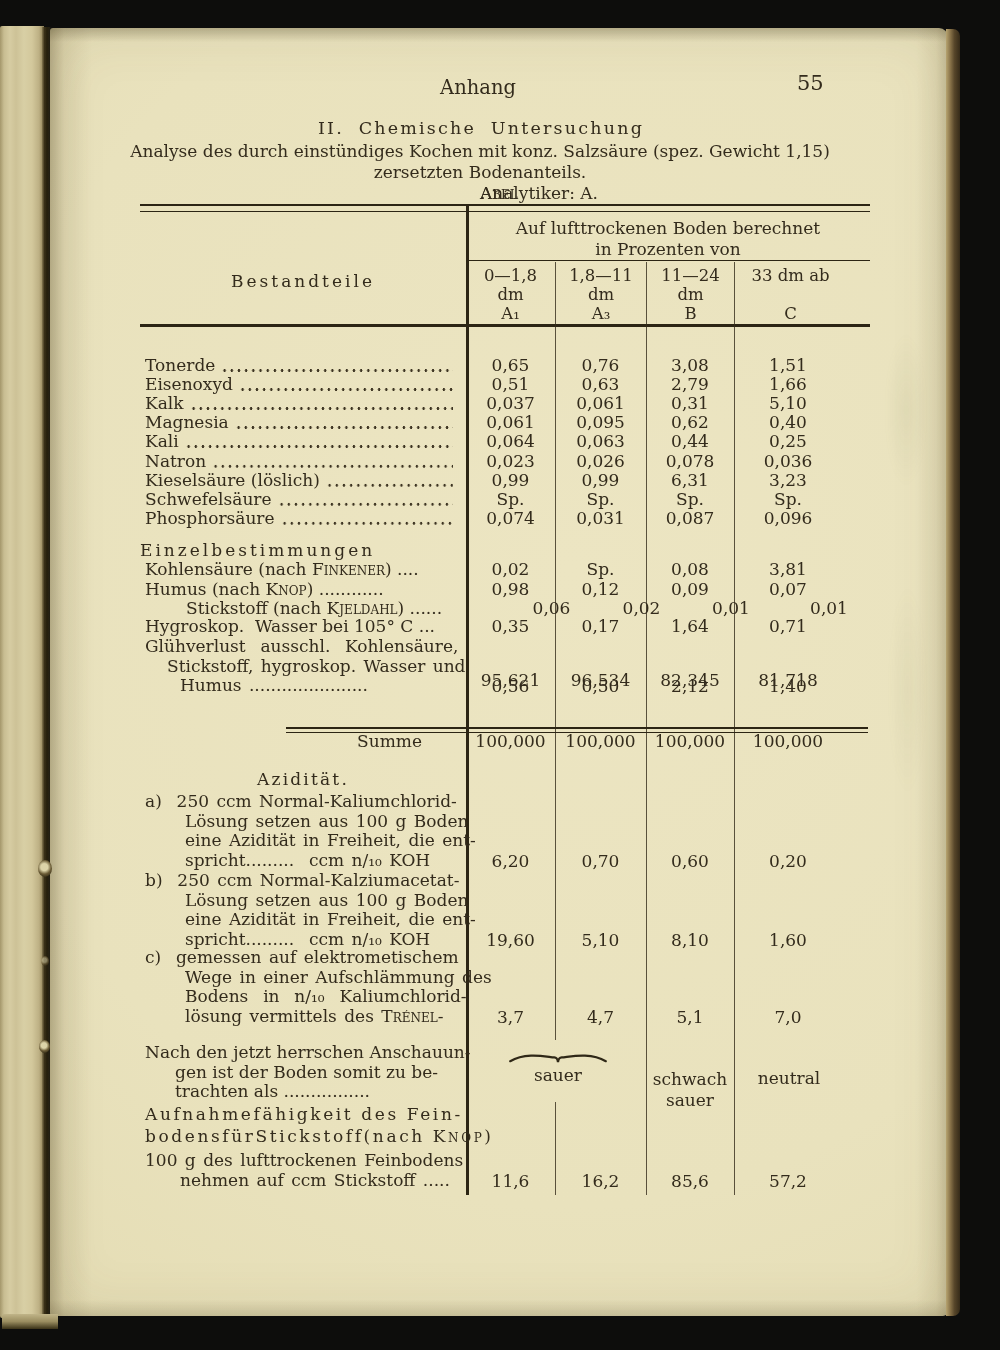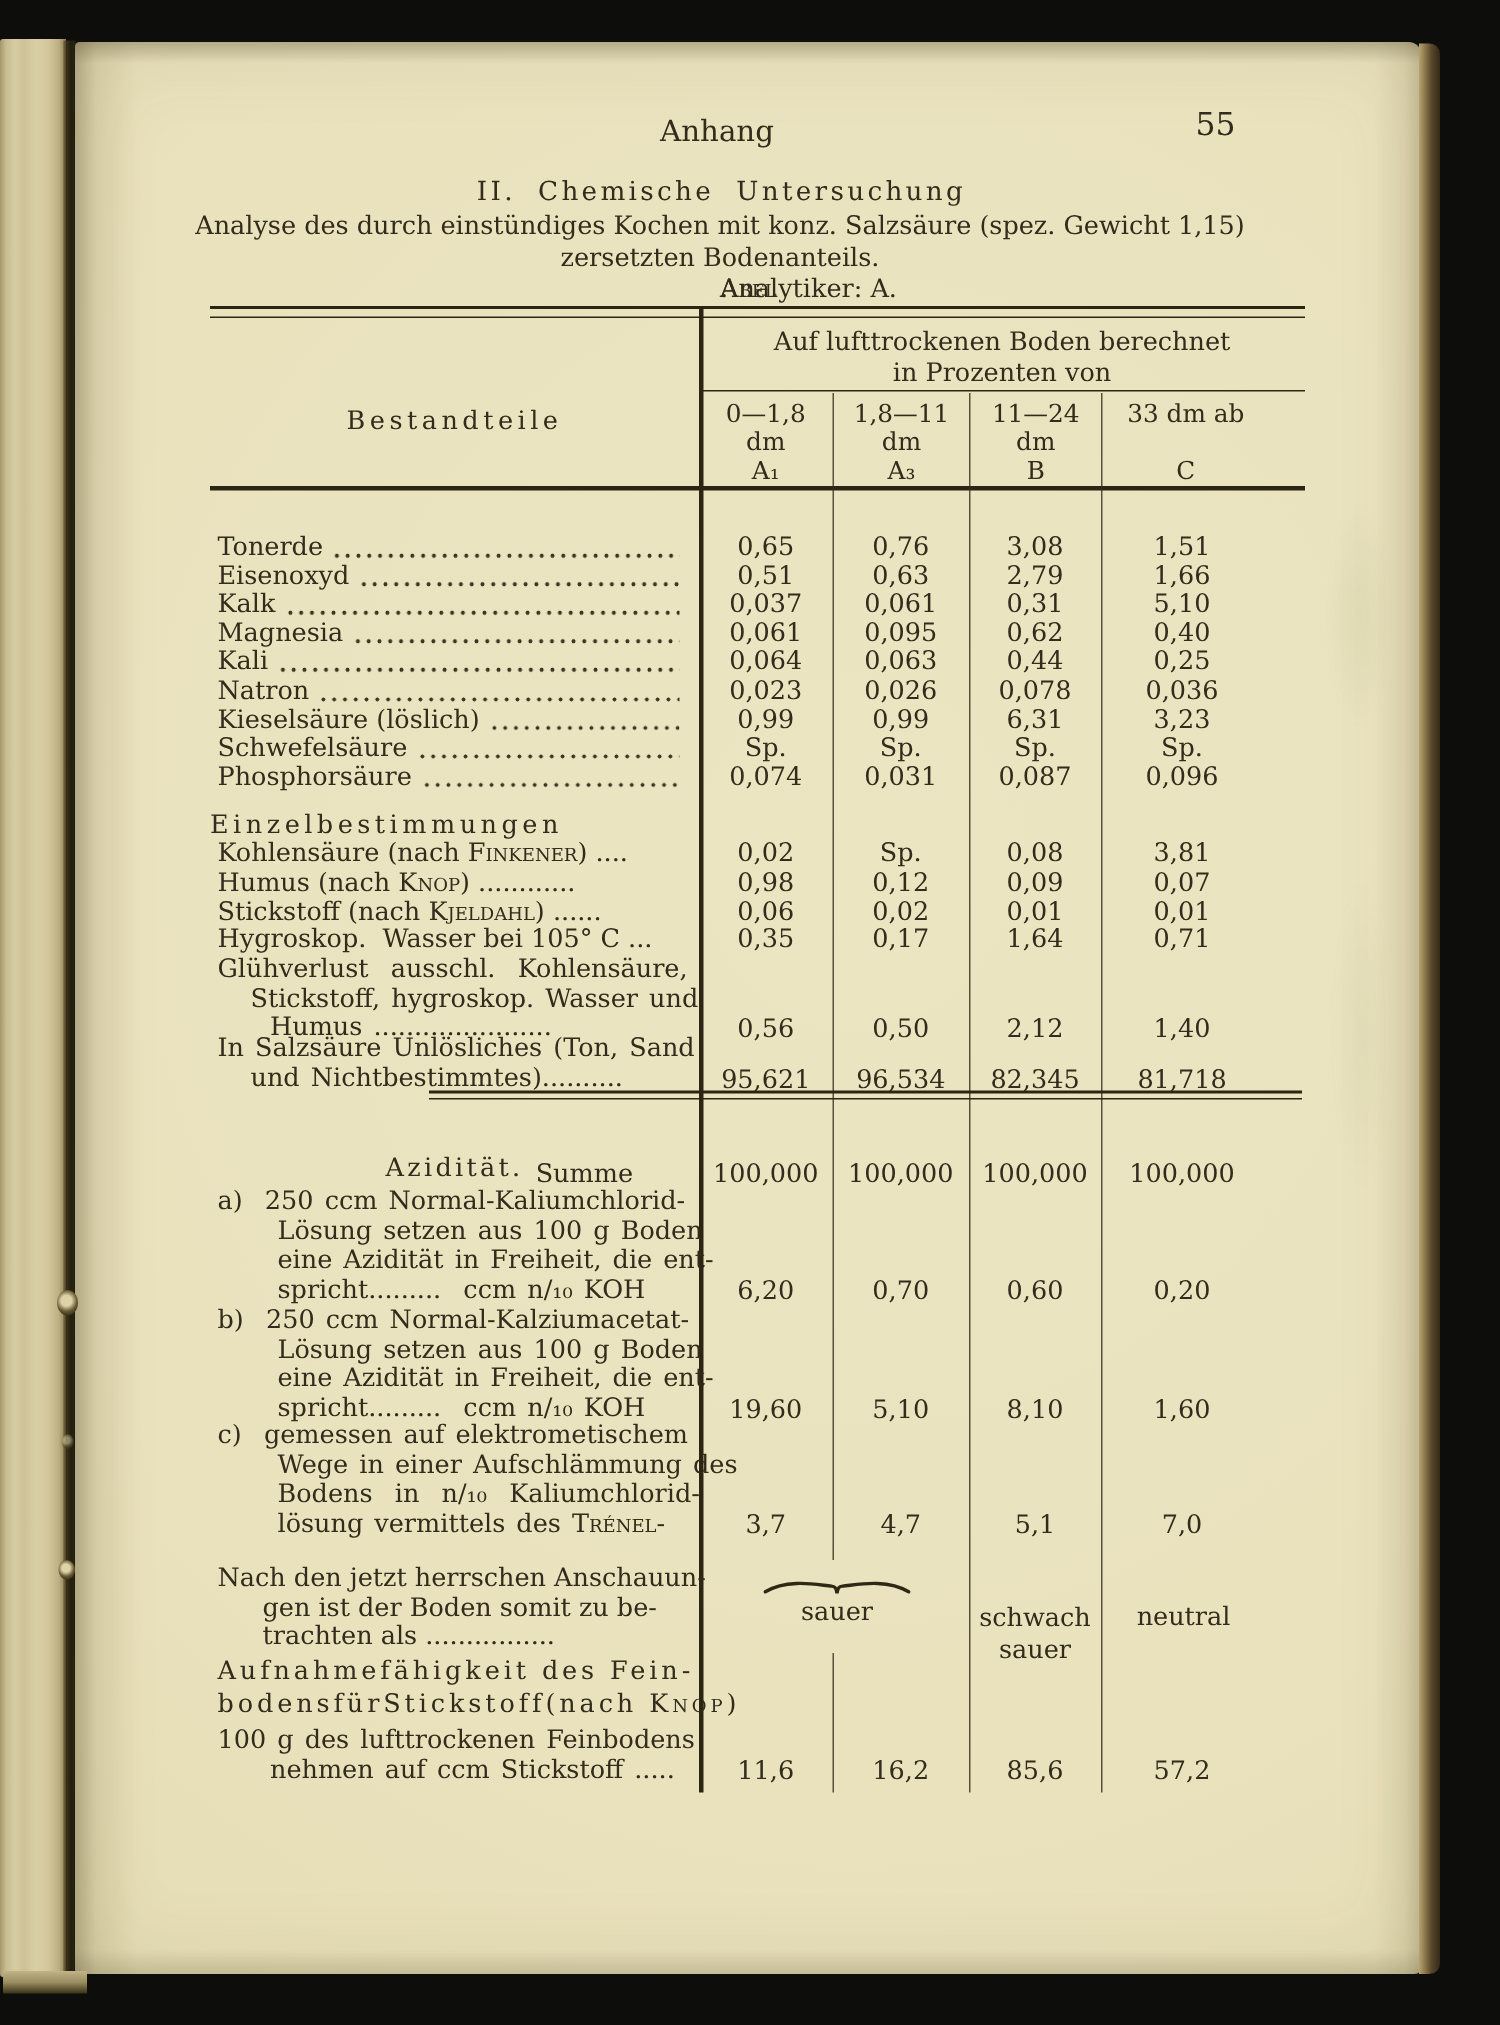--- a/index.html
+++ b/index.html
@@ -274,21 +274,21 @@
         <div class="lcell">
           <div class="tline" style="padding-left: 0px;"><span>Humus (nach </span><span class="sc">Knop</span><span>) ............</span></div>
         </div>
         <div class="vals">
           <span class="v c0">0,98</span>
           <span class="v c1">0,12</span>
           <span class="v c2">0,09</span>
           <span class="v c3">0,07</span>
         </div>
       </div>
-      <div class="blk row" style="top: 599px;">
+      <div class="blk row" style="top: 599px; margin-left: 41px;">
         <div class="lcell">
           <div class="tline" style="padding-left: 0px;"><span>Stickstoff (nach </span><span class="sc">Kjeldahl</span><span>) ......</span></div>
         </div>
         <div class="vals">
           <span class="v c0">0,06</span>
           <span class="v c1">0,02</span>
           <span class="v c2">0,01</span>
           <span class="v c3">0,01</span>
         </div>
       </div>
@@ -310,33 +310,29 @@
           <div class="tline" style="padding-left: 35px;"><span>Humus ......................</span></div>
         </div>
         <div class="vals">
           <span class="v c0">0,56</span>
           <span class="v c1">0,50</span>
           <span class="v c2">2,12</span>
           <span class="v c3">1,40</span>
         </div>
       </div>
       <div class="blk block" style="top: 690px;">
-        <div class="lcell">
-          <div class="tline" style="padding-left: 0px;"><span>In Salzsäure Unlösliches (Ton, Sand</span></div>
-          <div class="tline" style="padding-left: 22px;"><span>und Nichtbestimmtes)..........</span></div>
-        </div>
         <div class="vals">
           <span class="v c0">95,621</span>
           <span class="v c1">96,534</span>
           <span class="v c2">82,345</span>
           <span class="v c3">81,718</span>
         </div>
       </div>
       <div class="blk rule" style="top: 727px;"></div>
-      <div class="blk summe" style="top: 732px; margin-top: 42px;">
+      <div class="blk summe" style="top: 732px;">
         <div class="lcell">
           <div class="tline" style="padding-left: 0px;"><span>Summe</span></div>
         </div>
         <div class="vals">
           <span class="v c0">100,000</span>
           <span class="v c1">100,000</span>
           <span class="v c2">100,000</span>
           <span class="v c3">100,000</span>
         </div>
       </div>

